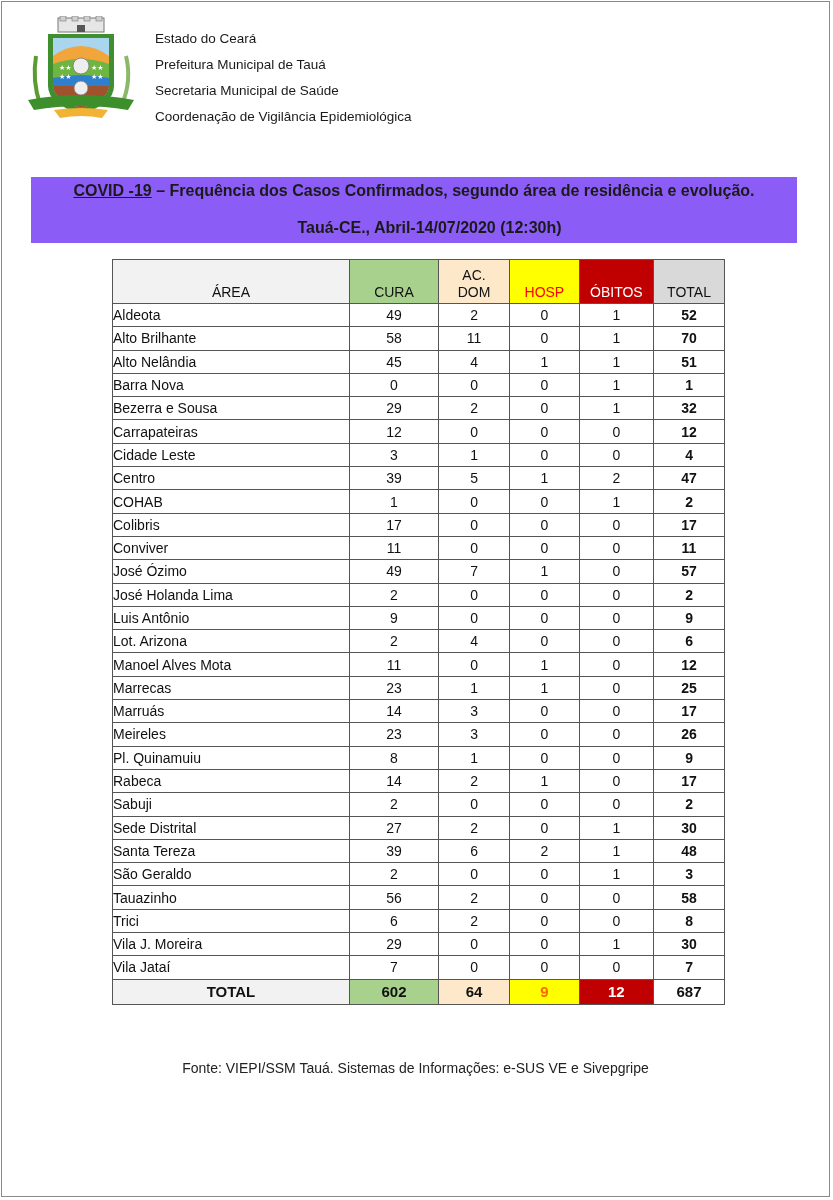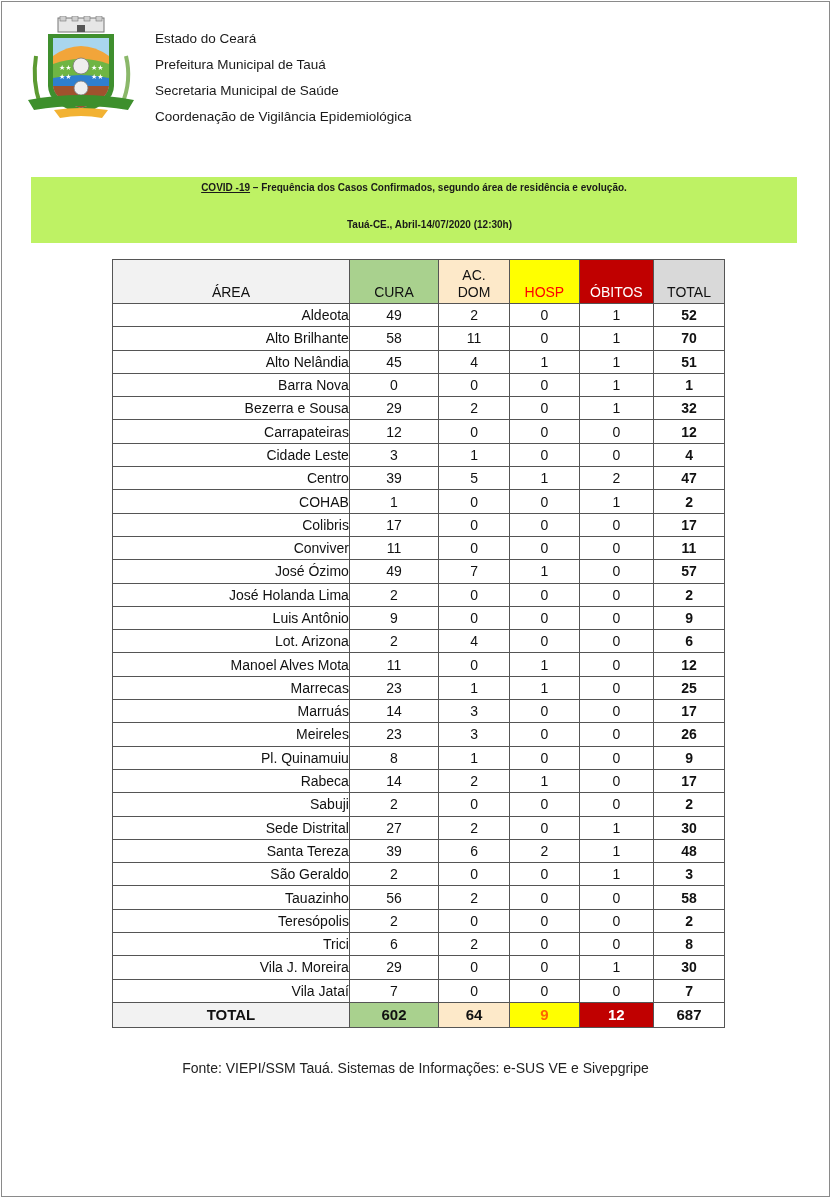--- a/index.html
+++ b/index.html
@@ -9,40 +9,40 @@
     }
     .page {
       position: absolute; left: 1px; top: 1px; width: 829px; height: 1196px;
       border: 1px solid #8a8a8a; box-sizing: border-box; background: #fff;
     }
     .logo { position: absolute; left: 20px; top: 14px; width: 118px; height: 108px; }
     .org-lines { position: absolute; left: 153px; top: 24px; font-size: 13.5px; line-height: 26px; color: #1a1a1a; }
     .org-lines div { white-space: nowrap; }
     .banner {
       position: absolute; left: 29px; top: 175px; width: 766px; height: 66px;
-      background: #bef264; text-align: center; font-weight: bold; font-size: 10px; color: #1a1a1a;
+      background: #8b5cf6; text-align: center; font-weight: bold; font-size: 16px; color: #1a1a1a;
     }
     .banner .l1 { position: absolute; left: 0; right: 0; top: 5px; }
     .banner .l2 { position: absolute; left: 0; right: 0; top: 42px; padding-left: 31px; }
     .banner u { text-decoration: underline; }
     table.data {
       position: absolute; left: 110px; top: 257px; width: 613px;
       border-collapse: collapse; font-size: 14px;
     }
     table.data th, table.data td {
       border: 1px solid #555; padding: 0; height: 22.3px; line-height: 20px;
     }
     table.data th { font-weight: normal; vertical-align: bottom; height: 41px; padding-bottom: 2px; line-height: 17px; margin-left: 18px; }
     th.area-h { width: 248px; background: #f2f2f2; }
     th.cura-h { width: 92px; background: #a9d18e; }
     th.acdom-h { width: 73px; background: #fde9c9; }
     th.hosp-h { width: 71px; background: #ffff00; color: #ff0000; }
     th.obitos-h { width: 75px; background: #c00000; color: #ffffff; }
     th.total-h { width: 72px; background: #d9d9d9; }
-    td.area { text-align: right; padding-left: 6px; }
+    td.area { text-align: left; padding-left: 6px; }
     td.num { text-align: center; }
     td.tot { text-align: center; font-weight: bold; }
     tr.total-row td { font-weight: bold; font-size: 15px; height: 24px; }
     tr.total-row td.t-label { text-align: center; background: #f2f2f2; }
     tr.total-row td.t-cura { background: #a9d18e; }
     tr.total-row td.t-acdom { background: #fde9c9; }
     tr.total-row td.t-hosp { background: #ffff00; color: #ff6600; }
     tr.total-row td.t-obitos { background: #c00000; color: #ffffff; }
     tr.total-row td.t-total { background: #ffffff; }
     .source { position: absolute; left: 0; right: 0; top: 1058px; text-align: center; font-size: 14px; color: #222; }
@@ -311,28 +311,20 @@
         </tr>
         <tr>
           <td class="area">Tauazinho</td>
           <td class="num">56</td>
           <td class="num">2</td>
           <td class="num">0</td>
           <td class="num">0</td>
           <td class="tot">58</td>
         </tr>
         <tr>
-          <td class="area">Teresópolis</td>
-          <td class="num">2</td>
-          <td class="num">0</td>
-          <td class="num">0</td>
-          <td class="num">0</td>
-          <td class="tot">2</td>
-        </tr>
-        <tr>
           <td class="area">Trici</td>
           <td class="num">6</td>
           <td class="num">2</td>
           <td class="num">0</td>
           <td class="num">0</td>
           <td class="tot">8</td>
         </tr>
         <tr>
           <td class="area">Vila J. Moreira</td>
           <td class="num">29</td>

